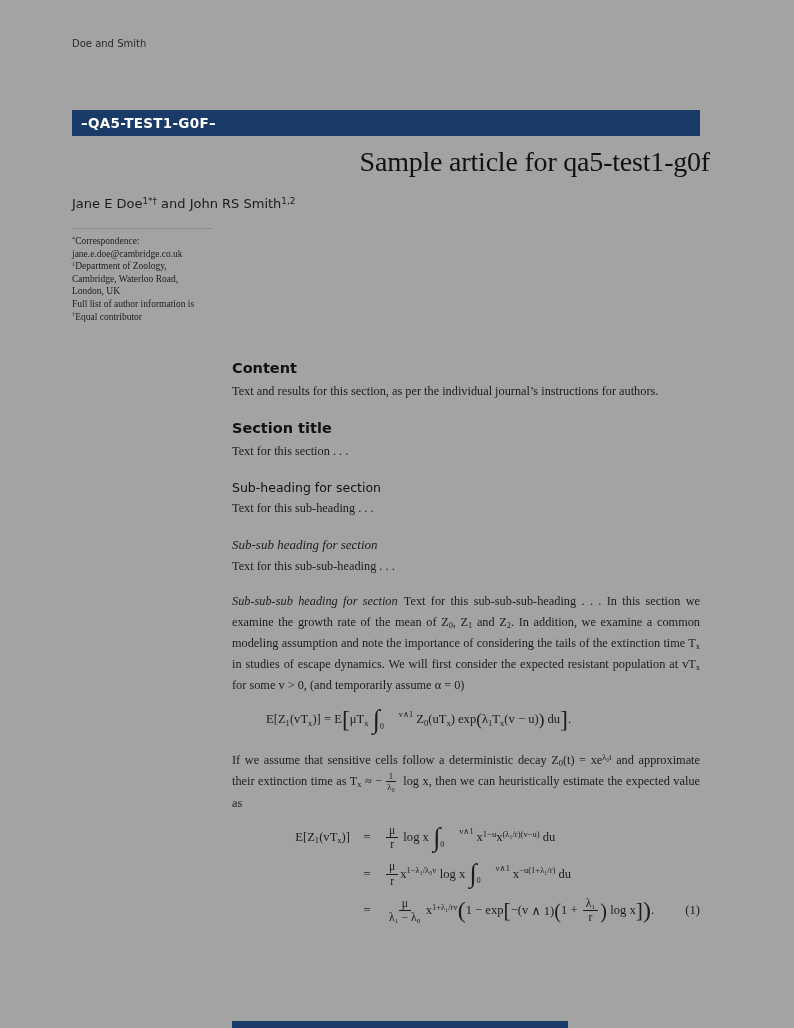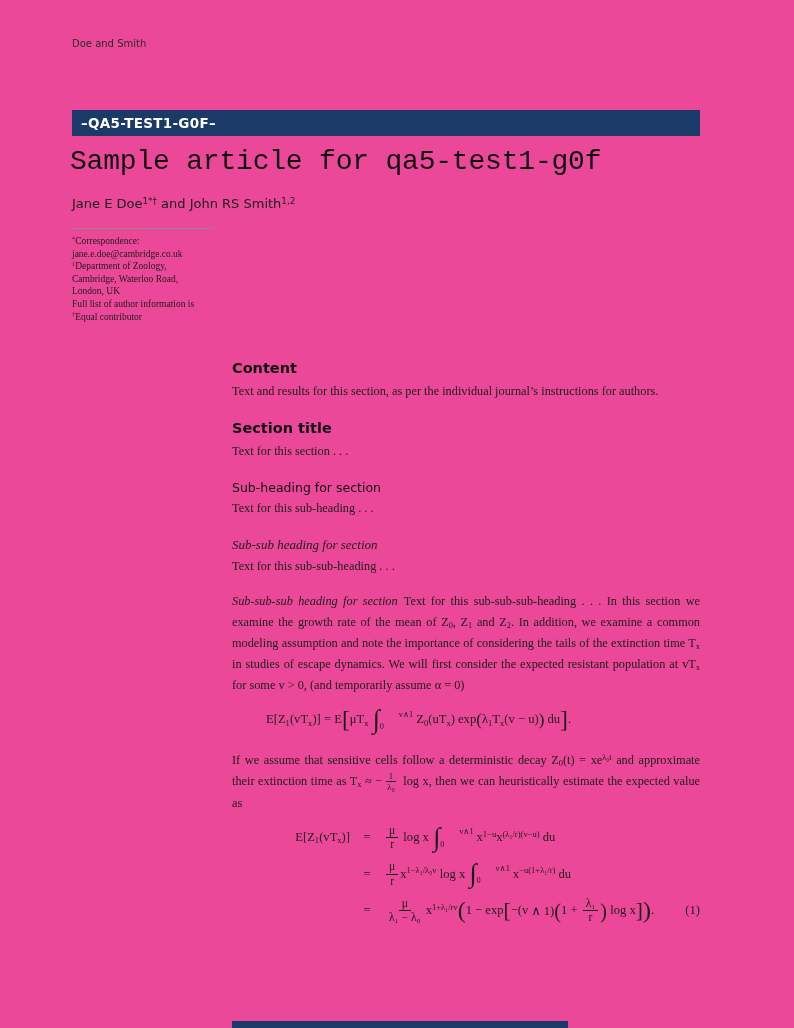--- a/index.html
+++ b/index.html
@@ -1,39 +1,39 @@
 <!DOCTYPE html>
 <html><head>
 <meta charset="utf-8">
 <style>
   html,body{margin:0;padding:0;background:#ffffff;}
   .page{
     position:relative;
     width:794px;height:1028px;
-    background:#ec4899;
+    background:#a3a3a3;
     overflow:hidden;
     color:#1b1b1b;
     font-family:"Liberation Serif", serif;
   }
   .running-head{
     position:absolute;left:72px;top:38px;
     font-family:"DejaVu Sans", sans-serif;
     font-size:10px;color:#2a2a2a;
   }
   .banner{
     position:absolute;left:72px;top:110px;width:628px;height:26px;
     background:#1A3A68;color:#ffffff;
     font-family:"DejaVu Sans", sans-serif;
     font-weight:bold;font-size:13.5px;line-height:26px;
     padding-left:9px;box-sizing:border-box;letter-spacing:0.3px;
   }
   .article-title{
     position:absolute;left:70px;top:146px;width:640px;
-    font-family:Liberation Mono, monospace;
-    font-size:28px;font-weight:400;color:#111;letter-spacing:-0.2px;
+    font-family:Liberation Serif, serif;
+    font-size:28px;font-weight:400;color:#111;letter-spacing:-0.2px;text-align:right;
   }
   .authors{
     position:absolute;left:72px;top:196px;width:600px;
     font-family:"DejaVu Sans", sans-serif;
     font-size:13px;color:#1b1b1b;
   }
   .author-note-col{
     position:absolute;left:72px;top:228px;width:150px;
     font-family:Liberation Serif, serif;
     font-size:9.5px;line-height:12.6px;color:#1b1b1b;

